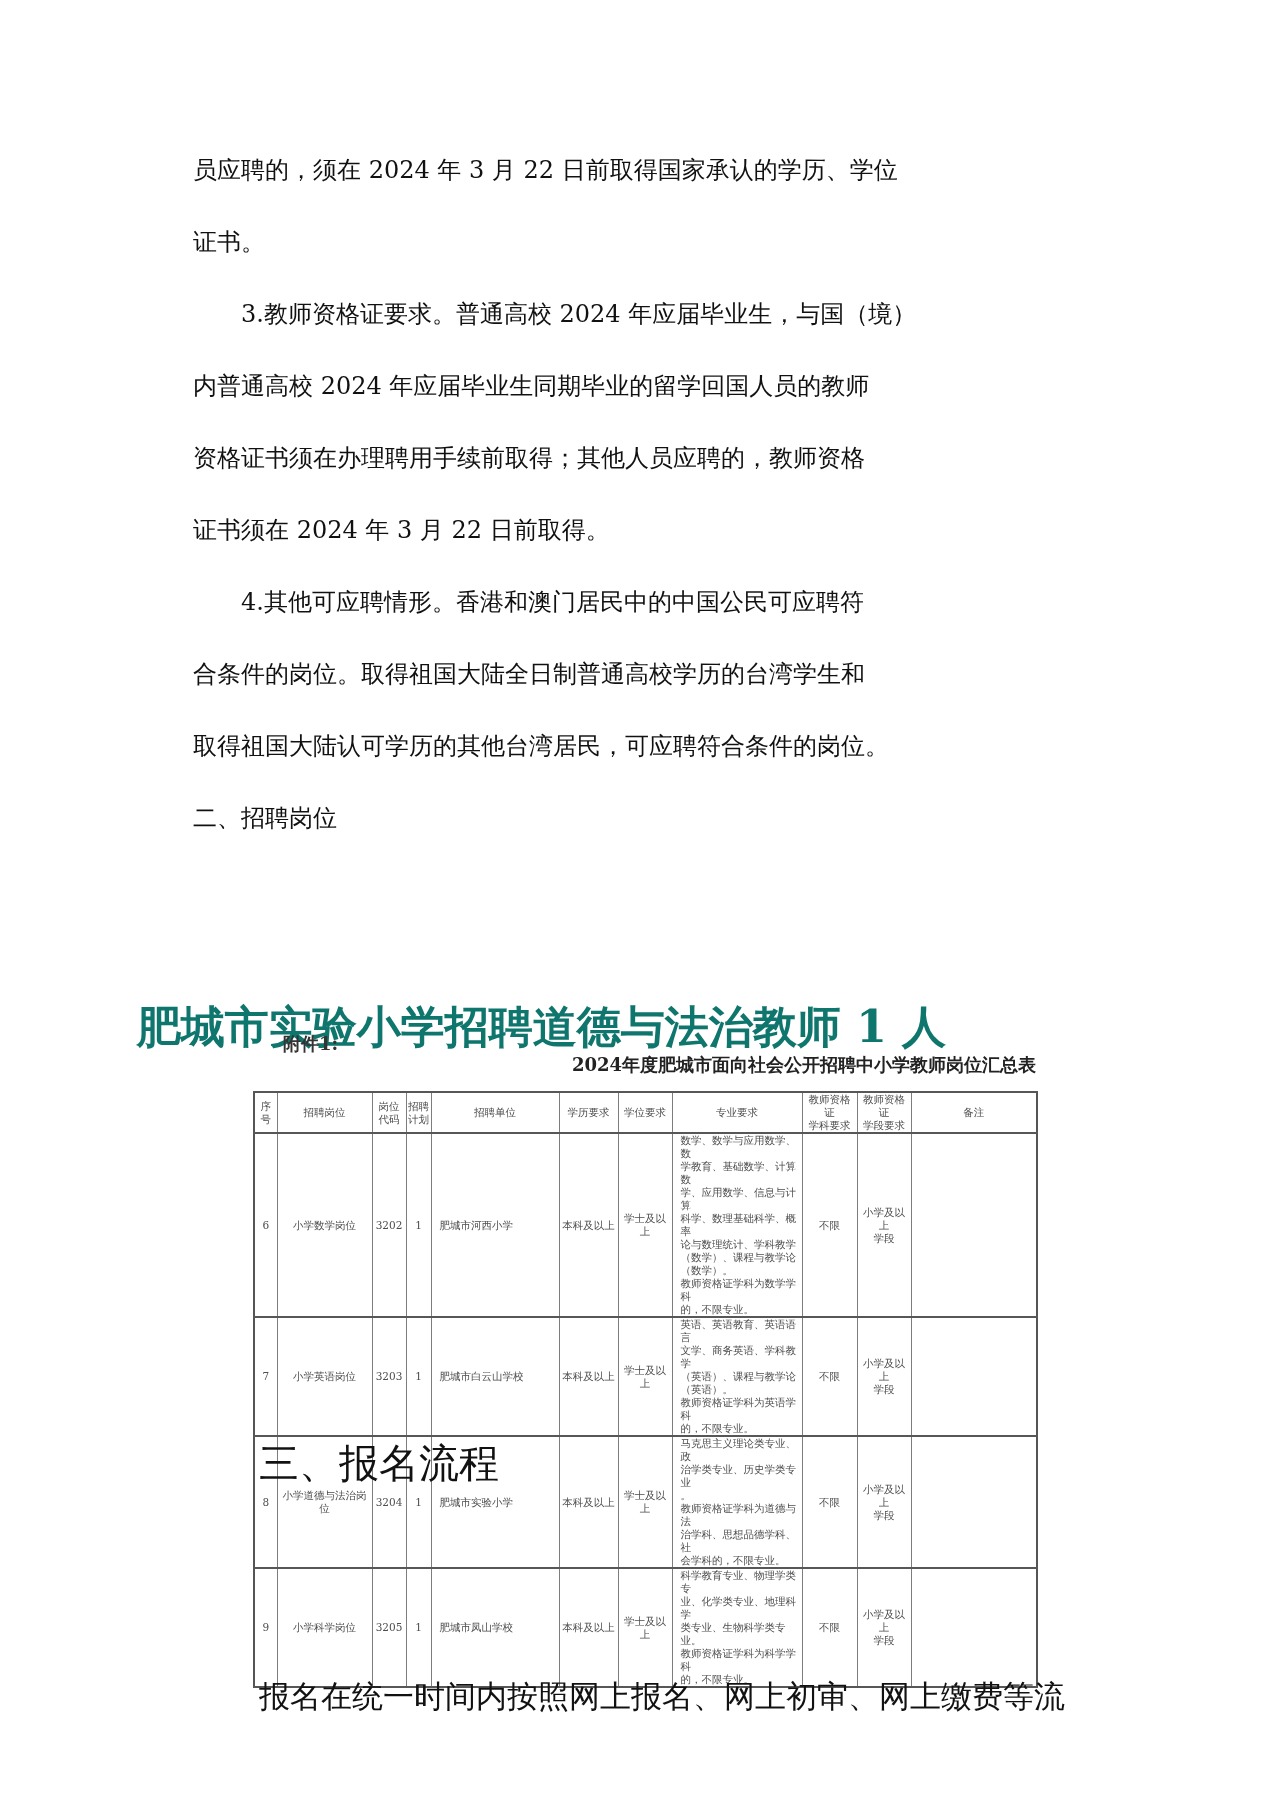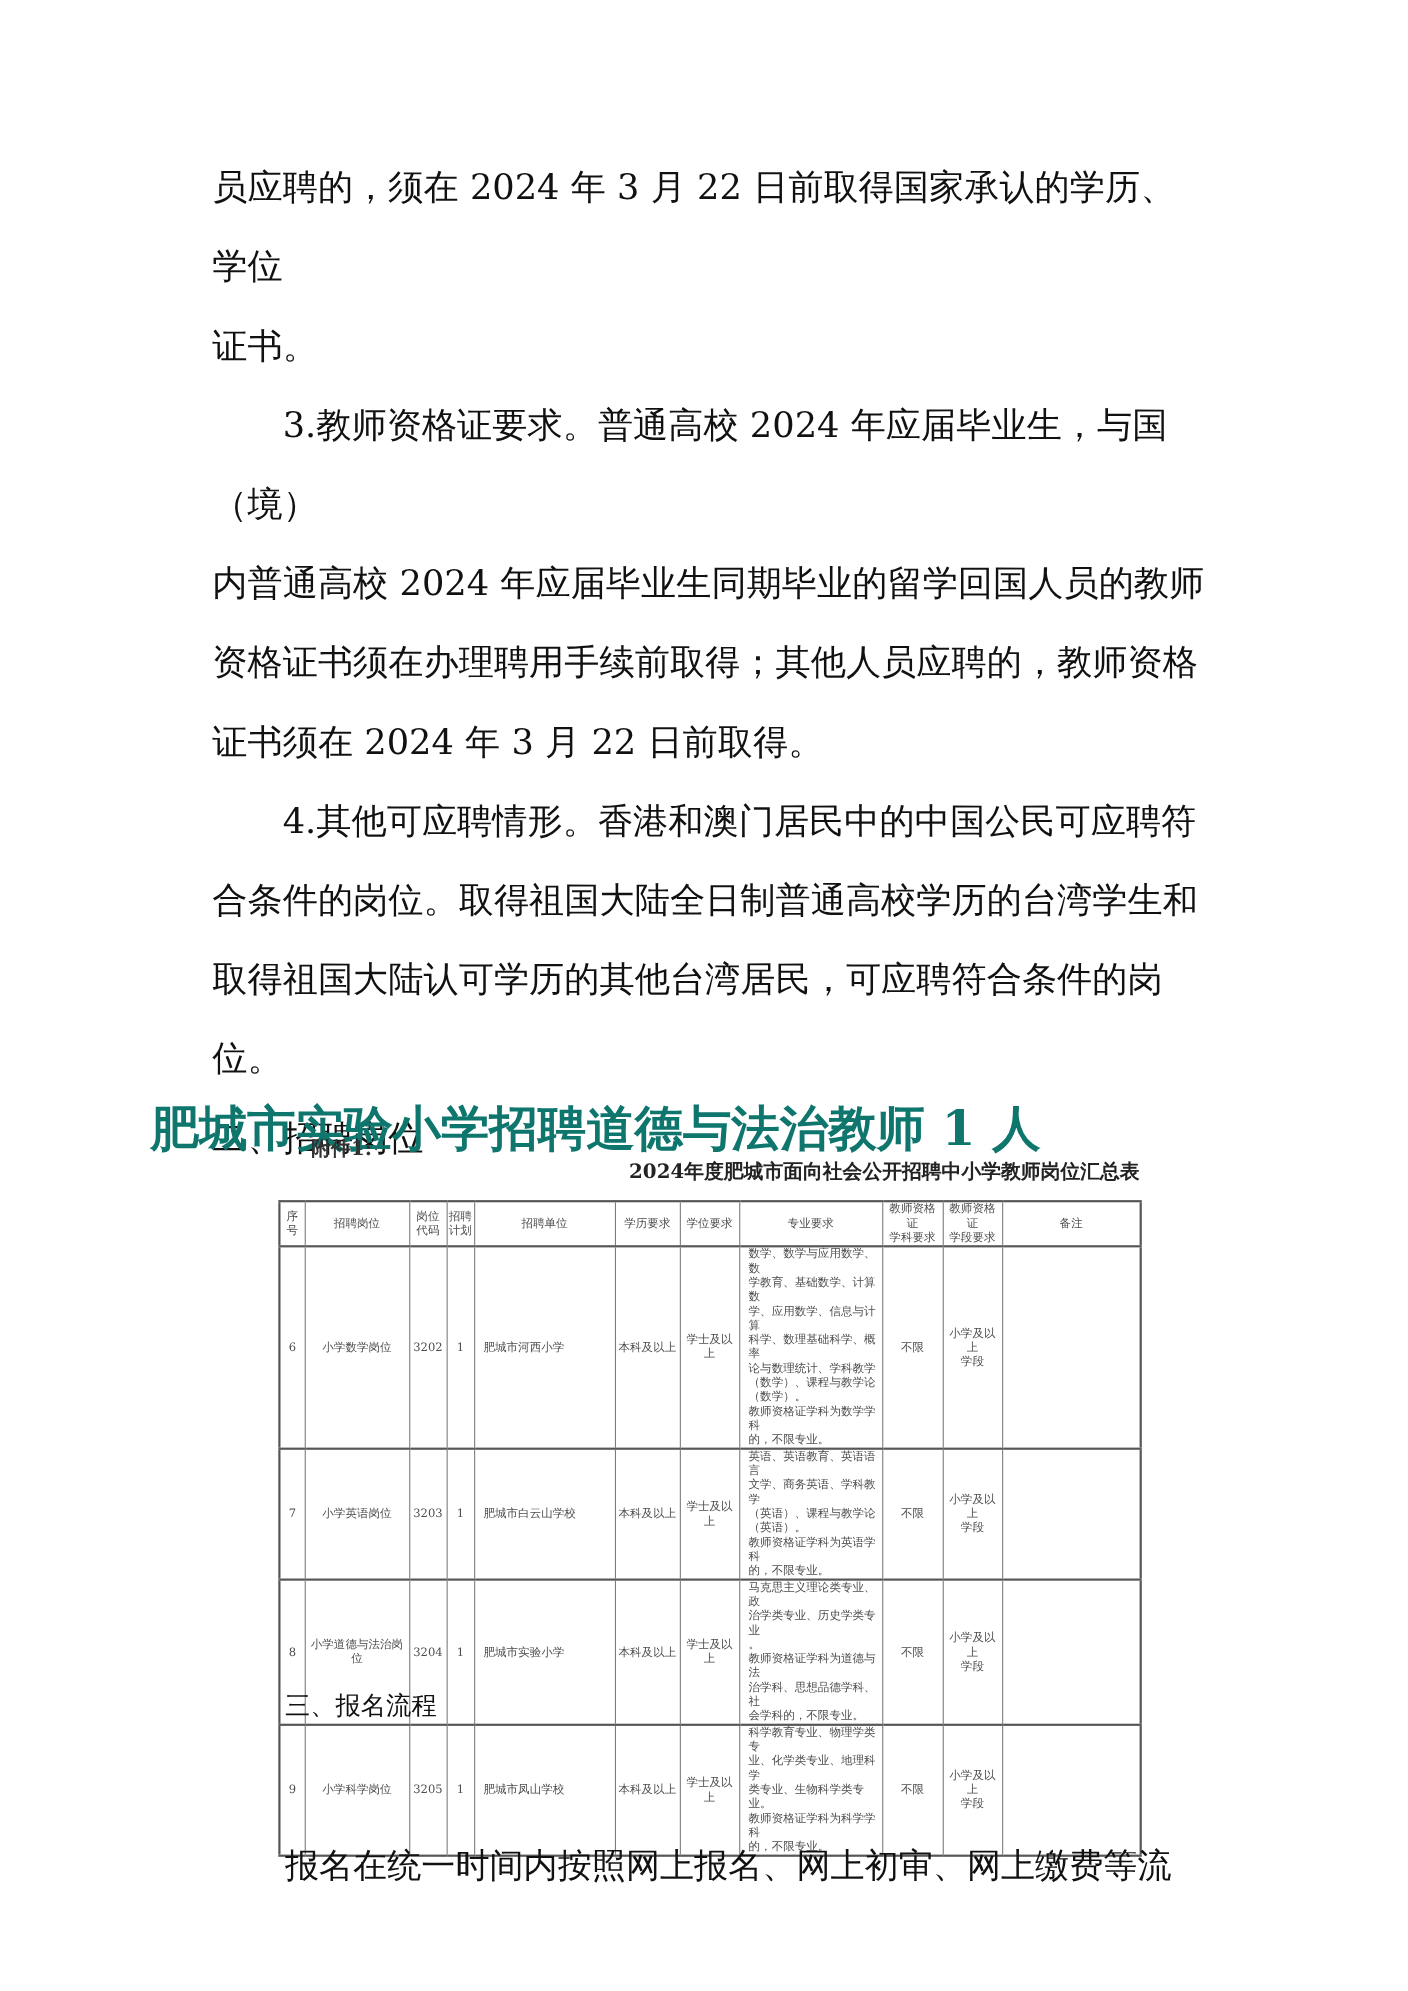--- a/index.html
+++ b/index.html
@@ -7,21 +7,21 @@
     position:relative;
     width:1280px;height:1810px;
     margin:0 auto;
     background:#ffffff;
     font-family:"DejaVu Serif","Liberation Serif",serif;
     color:#111;
     overflow:hidden;
   }
   .body-text{
     position:absolute;left:193px;top:134px;width:906px;
-    font-size:32px;line-height:72px;
+    font-size:24px;line-height:72px;
   }
   .para{white-space:pre-line;margin:0;}
   .doc-heading{
     position:absolute;left:0;top:999px;width:1083px;
     text-align:center;font-size:44px;font-weight:bold;line-height:56px;
     color:#0f766e;
   }
   .attach-label{
     position:absolute;left:248px;top:1032px;
     font-size:18px;font-weight:bold;color:#333;padding-left:35px;
@@ -50,21 +50,21 @@
     font-weight:normal;
     overflow:hidden;
   }
   table.job-table .c-major,
   table.job-table .c-unit{text-align:left;padding-left:8px;}
   tr.hdr{height:27px;}
   tr.r6{height:118px;}
   tr.r7{height:79px;}
   tr.r8{height:79px;}
   tr.r9{height:80px;}
-  .footer-line-1{position:absolute;left:259px;top:1529px;font-size:23px;line-height:44px;color:#111;}
+  .footer-line-1{position:absolute;left:259px;top:1441px;font-size:40px;line-height:44px;color:#111;}
   .footer-line-2{position:absolute;left:259px;top:1674px;font-size:31px;line-height:44px;color:#111;white-space:nowrap;}
 </style>
 </head>
 <body>
 
 <div class="page">
 
   <div class="body-text">
     <div class="para">员应聘的，须在 2024 年 3 月 22 日前取得国家承认的学历、学位
 证书。</div>

